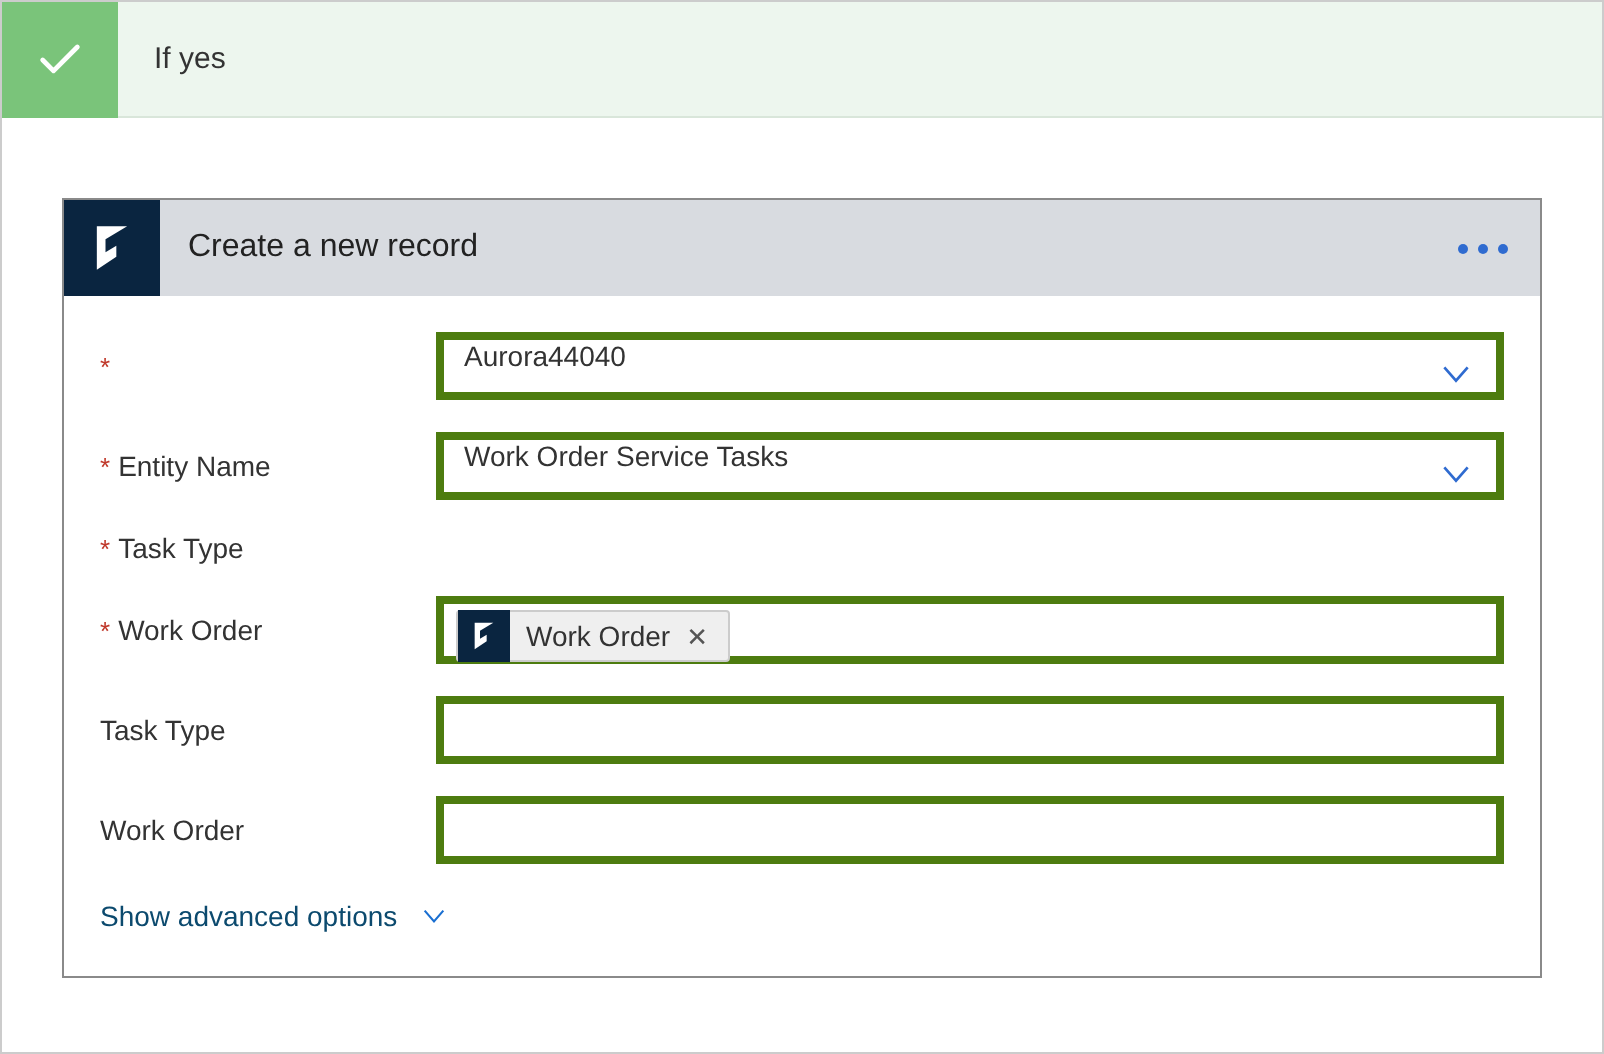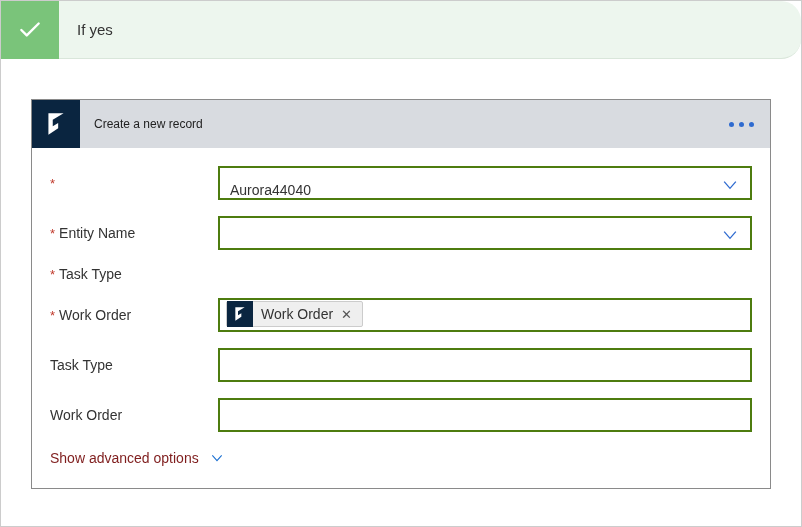--- a/index.html
+++ b/index.html
@@ -17,21 +17,20 @@
     border: 1px solid #ccc;
     background: #fff;
   }
   
   .cond-header {
     display: flex;
     align-items: center;
     height: 58px;
     background: #edf6ee;
     border-bottom: 1px solid #d9e6da;
-    border-radius: 20px;
   }
   .cond-icon {
     width: 58px;
     height: 58px;
     background: #7ac47a;
     display: flex;
     align-items: center;
     justify-content: center;
   }
   .cond-title {
@@ -58,21 +57,21 @@
   .card-logo {
     width: 48px;
     height: 48px;
     background: #0a2540;
     display: flex;
     align-items: center;
     justify-content: center;
   }
   .card-title {
     padding-left: 14px;
-    font-size: 12px;
+    font-size: 16px;
     color: #222;
   }
   .card-more {
     position: absolute;
     right: 16px;
     top: 0;
     bottom: 0;
     display: flex;
     align-items: center;
     gap: 5px;
@@ -93,24 +92,24 @@
     font-size: 14px;
     color: #333;
     display: flex;
     align-items: center;
   }
   .req { color: #c0392b; margin-right: 4px; font-size: 13px; }
   .form-field { flex: 1; position: relative; }
   .field-box {
     width: 100%;
     height: 34px;
-    border: 2px solid #4d7c0f;
+    border: 4px solid #4d7c0f;
     background: #fff;
     display: flex;
-    align-items: flex-end;
+    align-items: flex-start;
     padding: 0 10px;
     font-size: 14px;
     color: #333;
     position: relative;
   }
   .field-box.dropdown { padding-right: 40px; cursor: pointer; }
   .chev {
     position: absolute;
     right: 10px;
     top: 7px;
@@ -129,21 +128,21 @@
     width: 26px; height: 26px;
     background: #0a2540;
     display: flex; align-items: center; justify-content: center;
     margin-right: 8px;
   }
   .token-x { margin-left: 8px; cursor: pointer; color: #555; font-size: 13px; }
   .adv-row {
     display: flex;
     align-items: center;
     margin-top: 18px;
-    color: #7f1d1d;
+    color: #0c4a6e;
     font-size: 14px;
     cursor: pointer;
   }
   .adv-row .chev-sm { margin-left: 10px; display:flex; align-items:center; }
 </style>
 </head>
 <body>
 
 <div class="canvas">
 
@@ -189,20 +188,21 @@
         </div>
       </div>
 
       <div class="form-row">
         <div class="form-label">
           <span class="req">*</span>
           <span>Entity Name</span>
         </div>
         <div class="form-field">
           <div class="field-box dropdown">
+            <span>Work Order Service Tasks</span>
             <span class="chev">
               <svg width="20" height="20" viewBox="0 0 24 24">
                   <path d="M5 8 L12 16 L19 8" stroke="#2f6bd0" stroke-width="1.6" fill="none"></path>
                 </svg>
             </span>
           </div>
         </div>
       </div>
 
       <div class="form-row">

